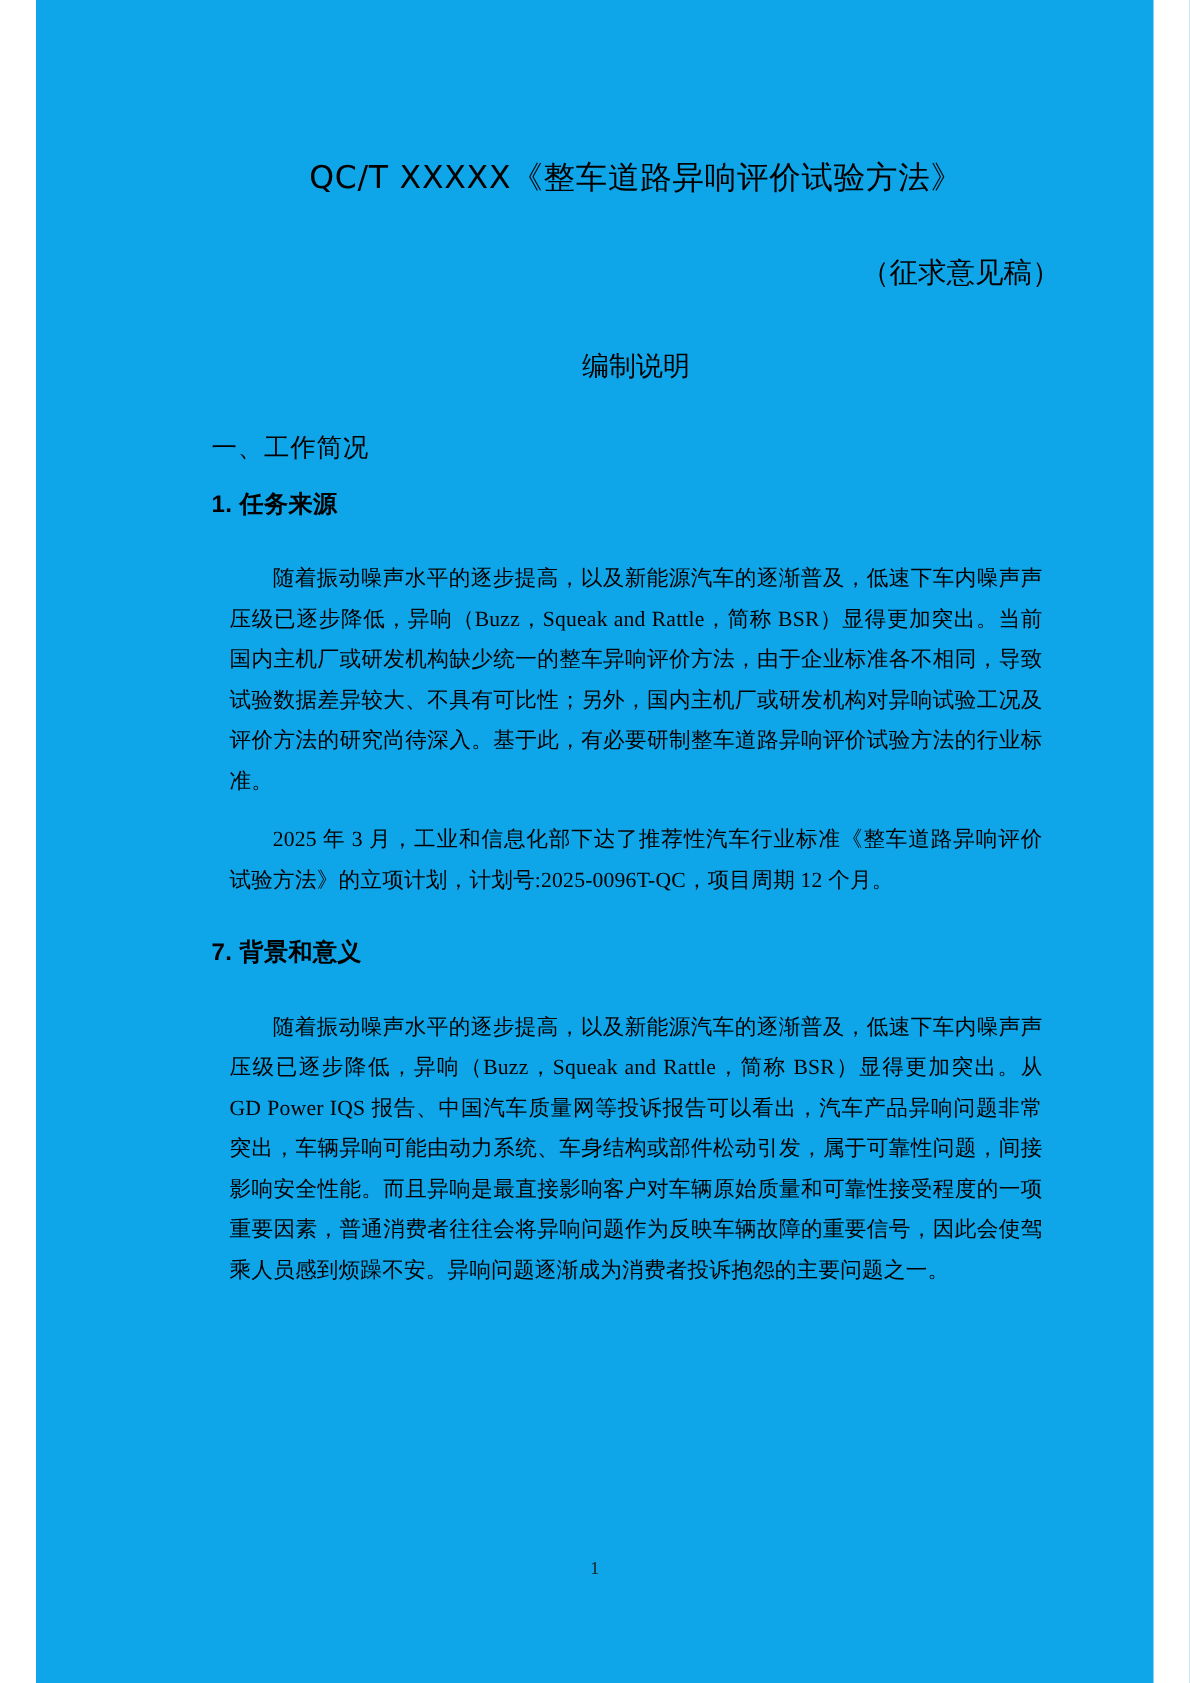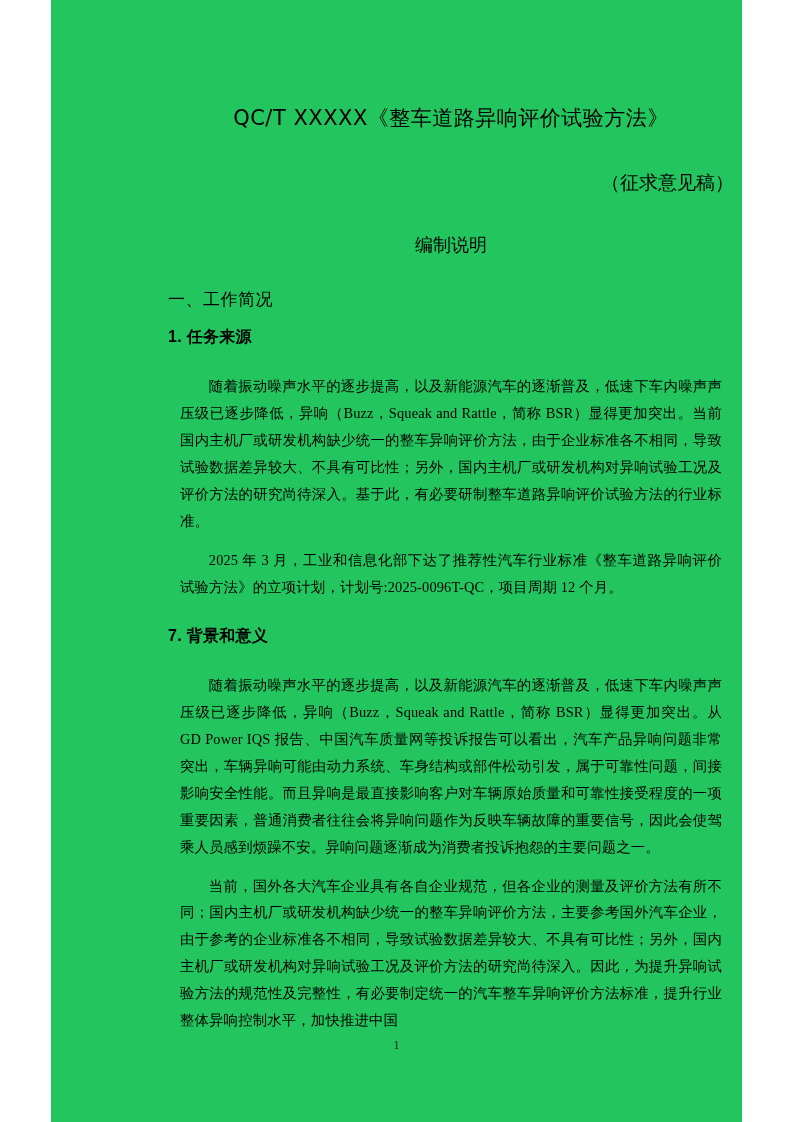--- a/index.html
+++ b/index.html
@@ -2,23 +2,23 @@
 <html><head>
 <meta charset="utf-8">
 <style>
   html, body {
     margin: 0;
     padding: 0;
     background: #ffffff;
   }
   .page {
     position: relative;
-    width: 691px;
+    width: 745px;
     height: 1122px;
-    background: #22c55e;
+    background: #0ea5e9;
     margin: 0 auto;
     overflow: hidden;
     font-family: "Liberation Serif", "DejaVu Serif", serif;
     color: #000000;
   }
   .content {
     position: absolute;
     left: 117px;
     top: 0;
     width: 566px;
@@ -123,18 +123,17 @@
 
     <p class="para first-in-section">随着振动噪声水平的逐步提高，以及新能源汽车的逐渐普及，低速下车内噪声声压级已逐步降低，异响（Buzz，Squeak and Rattle，简称 BSR）显得更加突出。当前国内主机厂或研发机构缺少统一的整车异响评价方法，由于企业标准各不相同，导致试验数据差异较大、不具有可比性；另外，国内主机厂或研发机构对异响试验工况及评价方法的研究尚待深入。基于此，有必要研制整车道路异响评价试验方法的行业标准。</p>
 
 
     <p class="para">2025 年 3 月，工业和信息化部下达了推荐性汽车行业标准《整车道路异响评价试验方法》的立项计划，计划号:2025-0096T-QC，项目周期 12 个月。</p>
 
     <h3 class="h2 tight">7. 背景和意义</h3>
 
     <p class="para first-in-section">随着振动噪声水平的逐步提高，以及新能源汽车的逐渐普及，低速下车内噪声声压级已逐步降低，异响（Buzz，Squeak and Rattle，简称 BSR）显得更加突出。从 GD Power IQS 报告、中国汽车质量网等投诉报告可以看出，汽车产品异响问题非常突出，车辆异响可能由动力系统、车身结构或部件松动引发，属于可靠性问题，间接影响安全性能。而且异响是最直接影响客户对车辆原始质量和可靠性接受程度的一项重要因素，普通消费者往往会将异响问题作为反映车辆故障的重要信号，因此会使驾乘人员感到烦躁不安。异响问题逐渐成为消费者投诉抱怨的主要问题之一。</p>
 
-    <p class="para">当前，国外各大汽车企业具有各自企业规范，但各企业的测量及评价方法有所不同；国内主机厂或研发机构缺少统一的整车异响评价方法，主要参考国外汽车企业，由于参考的企业标准各不相同，导致试验数据差异较大、不具有可比性；另外，国内主机厂或研发机构对异响试验工况及评价方法的研究尚待深入。因此，为提升异响试验方法的规范性及完整性，有必要制定统一的汽车整车异响评价方法标准，提升行业整体异响控制水平，加快推进中国</p>
 
   </div>
 
   <div class="page-number">1</div>
 </div>
 
 </body></html>

